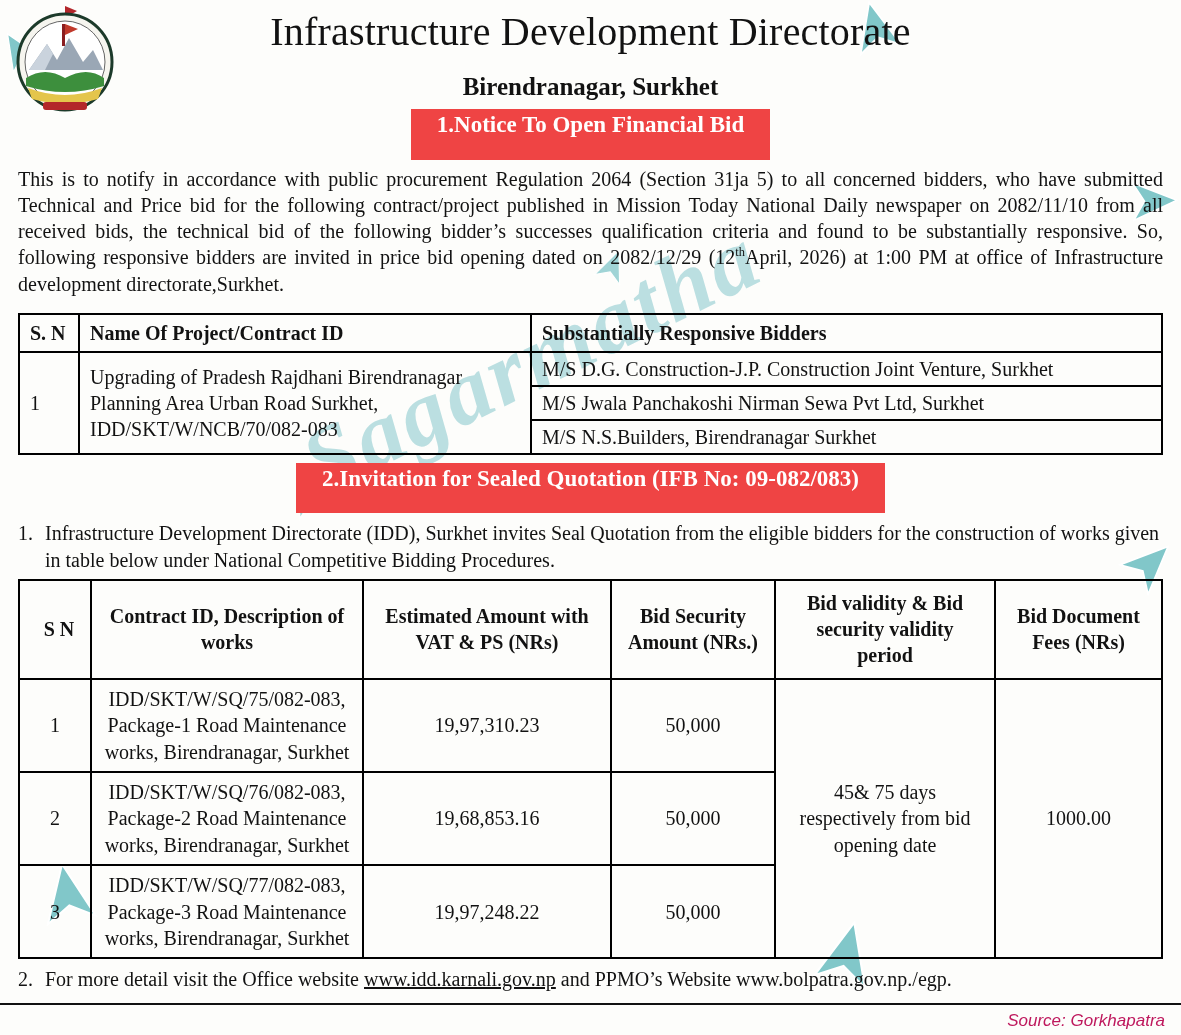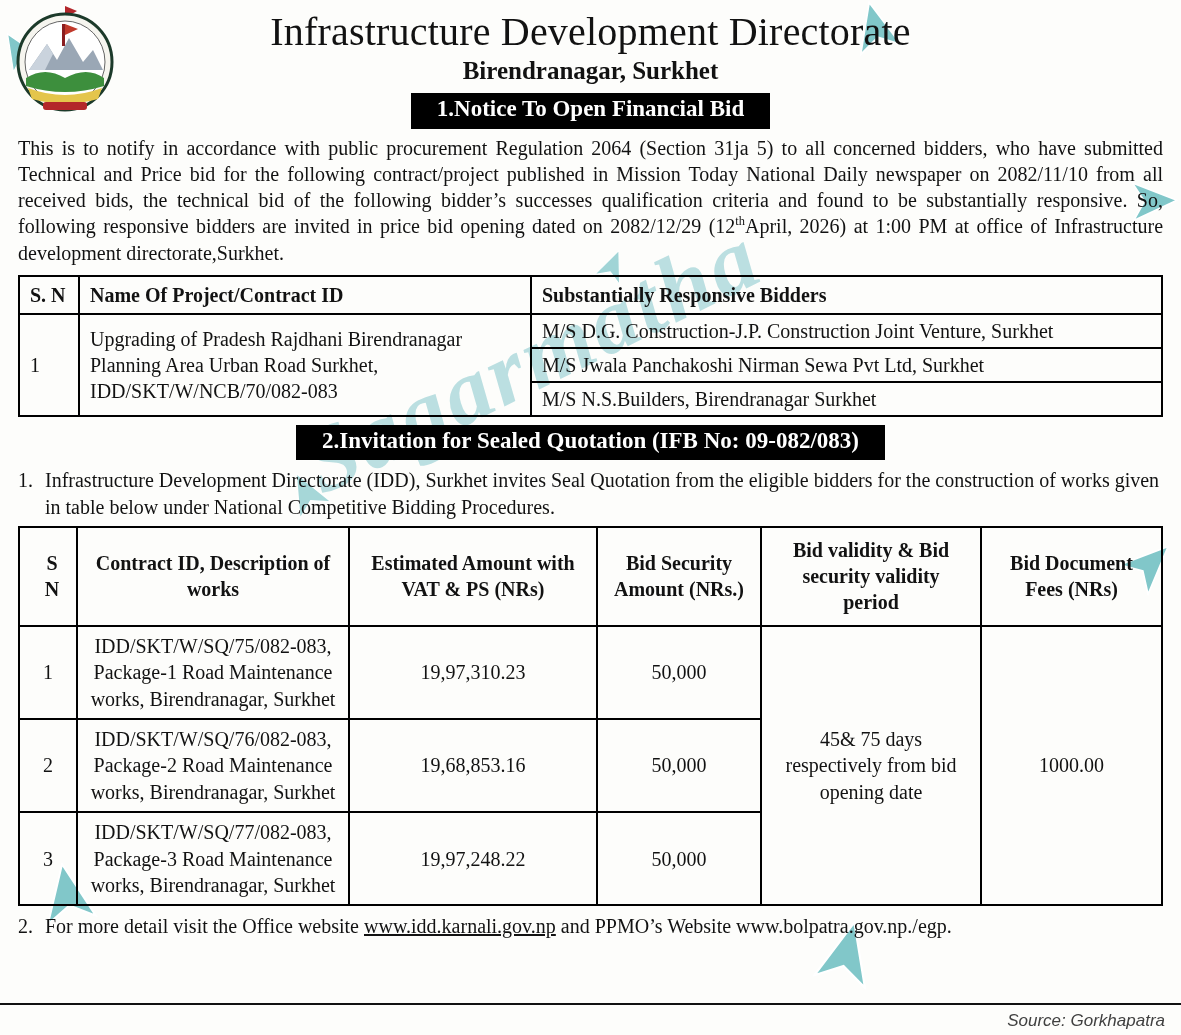--- a/index.html
+++ b/index.html
@@ -29,63 +29,63 @@
   .a7{ left:818px; top:920px; width:58px; height:64px; transform:rotate(14deg); }
   .a8{ left:286px; top:470px; width:40px; height:44px; transform:rotate(-28deg); opacity:.7; }
 
   .content{ position:relative; z-index:1; }
 
   
   .header{ position:relative; text-align:center; }
   .logo{ position:absolute; left:-4px; top:-2px; width:102px; height:106px; }
   .logo svg{ width:100%; height:100%; display:block; }
   .title{ font-size:40px; font-weight:400; letter-spacing:.2px; }
-  .subtitle{ font-size:25px; font-weight:700; margin-top:2px; }
+  .subtitle{ font-size:25px; font-weight:700; margin-top:18px; }
   .pubdate{ font-size:21.5px; font-weight:700; margin-top:5px; }
   sup{ vertical-align:super; font-size:0.62em; }
 
   
   .banner{ text-align:center; margin:8px 0 6px; }
   .banner .chip{
-    display:inline-block; background:#000000; color:#fff;
-    font-size:23px; font-weight:700; padding:2px 26px 5px; line-height:1.25;
+    display:inline-block; background:#ef4444; color:#fff;
+    font-size:23px; font-weight:700; padding:2px 26px 20px; line-height:1.25;
   }
 
   
   .body-text{ font-size:20px; line-height:1.31; text-align:justify; margin-top:2px; }
 
   
   table{ width:100%; border-collapse:collapse; background:transparent; }
   th,td{ border:2px solid #000; }
-  .t1{ margin-top:9px; }
+  .t1{ margin-top:16px; }
   .t1 th,.t1 td{ font-size:20px; padding:3px 10px; text-align:left; vertical-align:middle; line-height:1.3; }
   .t1 th{ font-weight:700; padding:5px 10px; }
   .t1 .c-sn{ width:60px; }
   .t1 .c-proj{ width:452px; }
   .t1 .sn-cell{ vertical-align:middle; }
 
   .t2{ margin-top:4px; }
   .t2 th,.t2 td{ font-size:20px; text-align:center; vertical-align:middle; line-height:1.32; }
   .t2 th{ font-weight:700; padding:9px 12px; }
   .t2 td{ padding:6px 12px; }
-  .t2 .w-sn{ width:58px;padding-left:20px; } .t2 .w-desc{ width:272px; } .t2 .w-amt{ width:248px; }
+  .t2 .w-sn{ width:72px;padding-left:20px; } .t2 .w-desc{ width:272px; } .t2 .w-amt{ width:248px; }
   .t2 .w-sec{ width:164px;border-radius:24px; } .t2 .w-val{ width:220px; }
   .t2 tr.data-row{ height:92px; }
 
   
   .list-item{ display:flex; gap:12px; font-size:20px; line-height:1.33; margin:7px 0 5px; }
   .list-item .num{ flex:0 0 auto; }
   .item2{ margin-top:7px; }
   .ul{ text-decoration:underline; }
 
   
   .footer-rule{ position:absolute; left:0; right:0; bottom:30px; border-top:2px solid #111; z-index:2; }
   .source{
     position:absolute; right:16px; bottom:4px; z-index:2;
-    font-family:"Liberation Sans","DejaVu Sans",sans-serif; font-style:italic; font-size:17px; color:#404040;
+    font-family:"Liberation Sans","DejaVu Sans",sans-serif; font-style:italic; font-size:17px; color:#be185d;
   }
 </style>
 </head>
 <body>
 
 <div class="page">
 
   <div class="wm-layer">
     <div class="wm-text">Sagarmatha</div>
     <span class="arrow a1">

